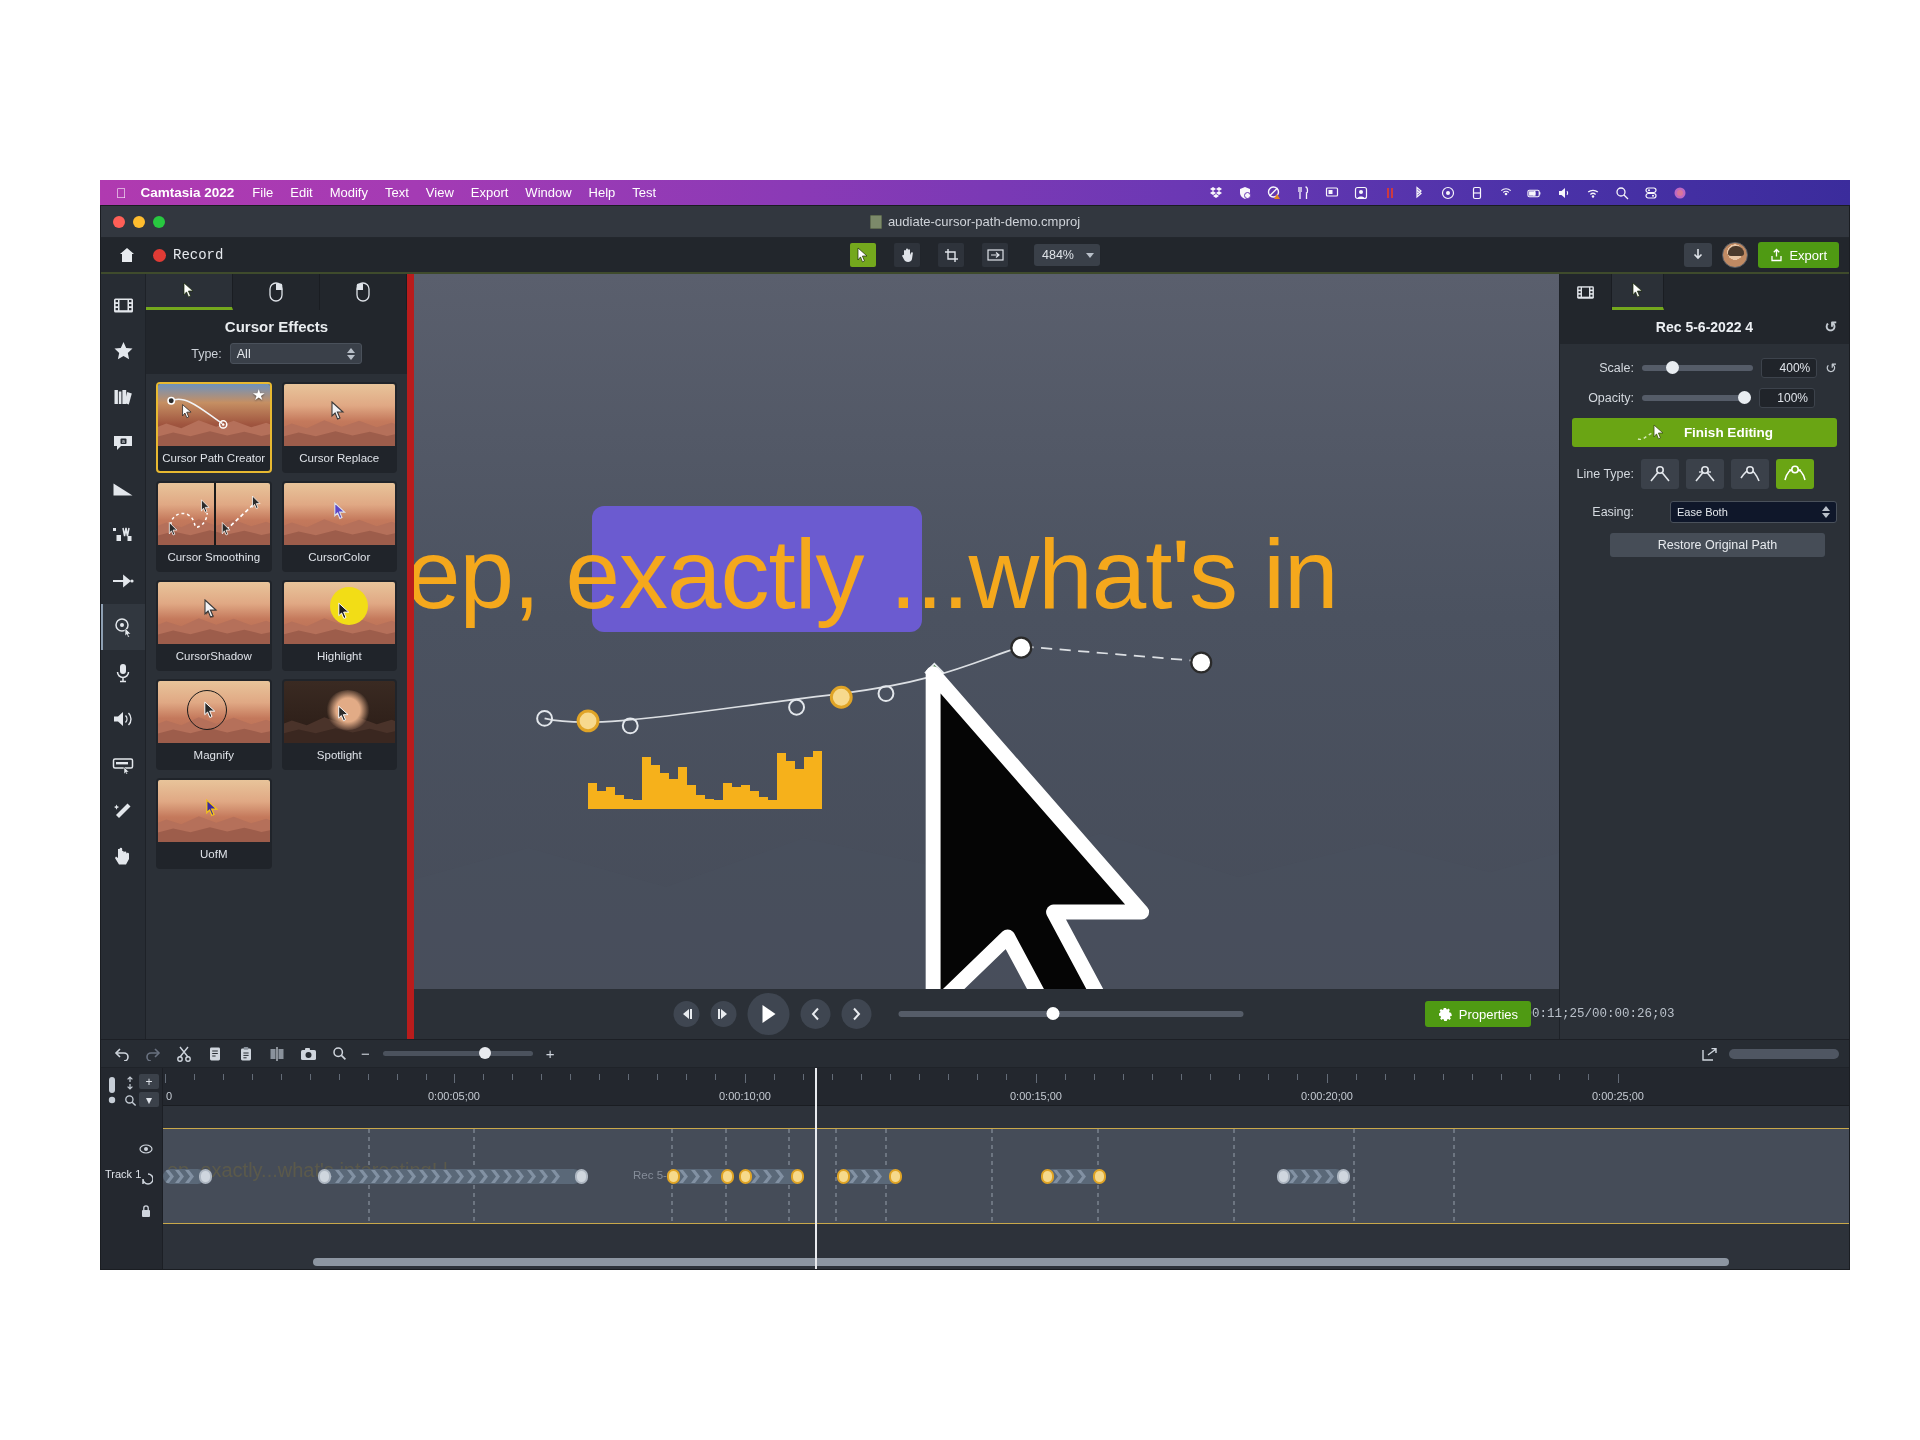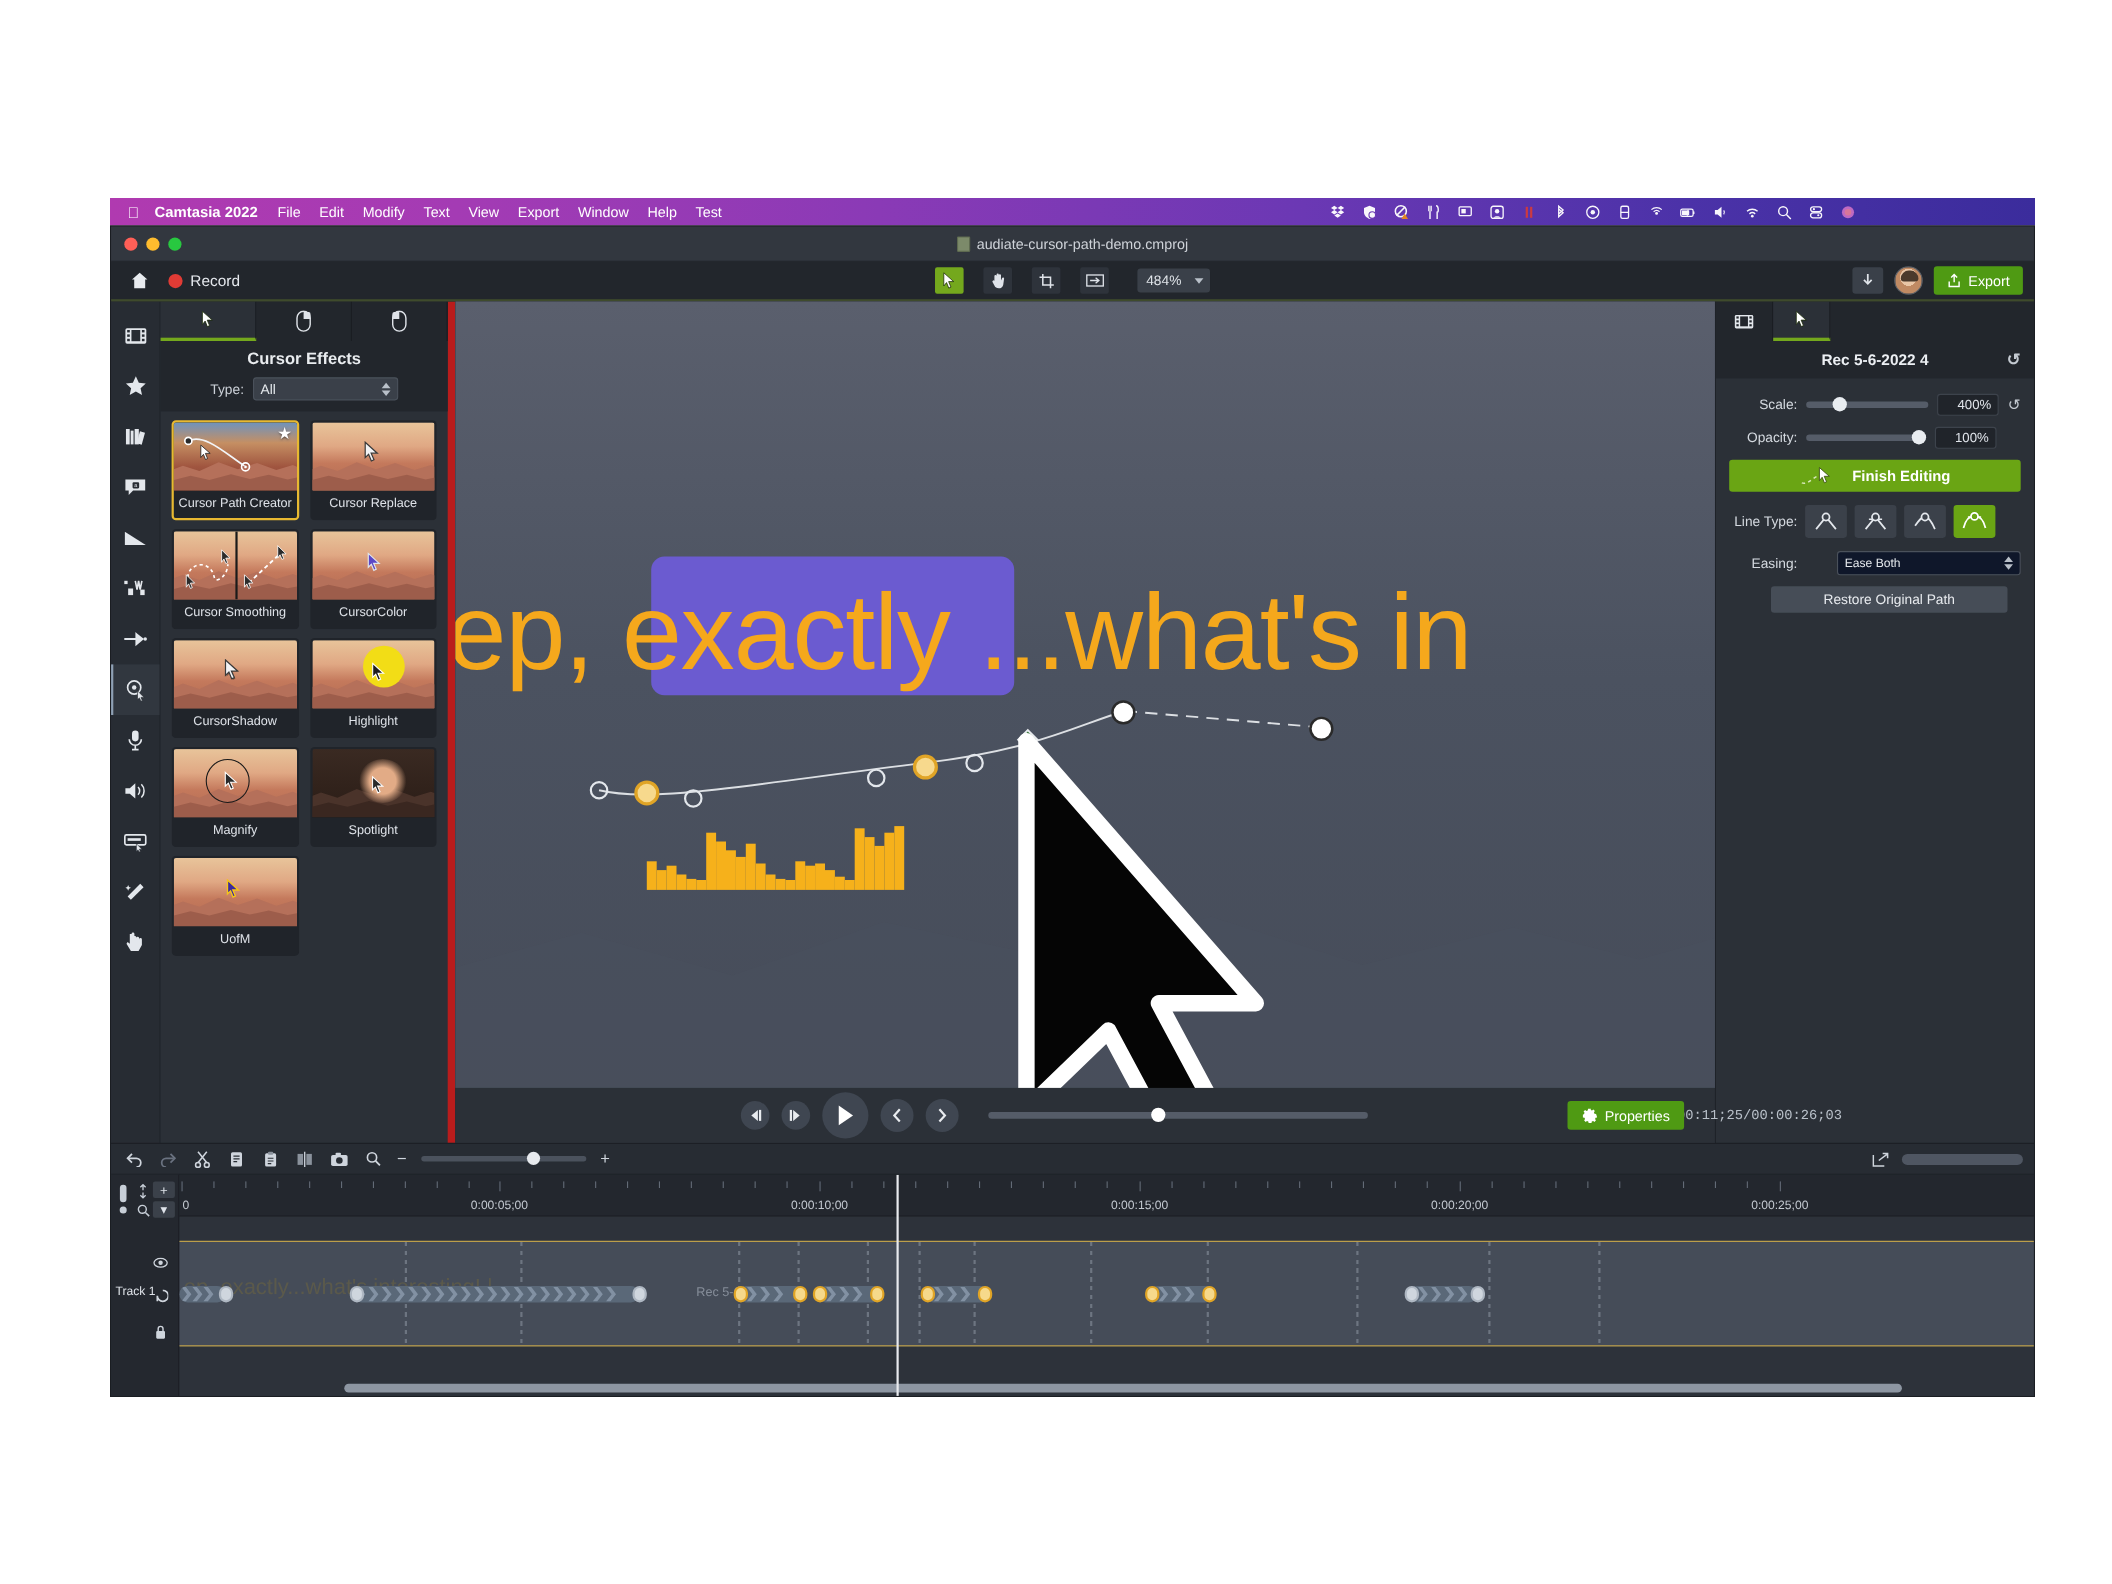--- a/index.html
+++ b/index.html
@@ -52,21 +52,21 @@
   .doc-ico { width: 12px; height: 14px; background: #7c8a6a; border-radius: 1px; display:inline-block;
              border: 1px solid #5e6a50; }
 
   
   .toolbar {
     height: 36px; background: #22262c; display: flex; align-items: center;
     position: relative; border-bottom: 2px solid #3f4b2c;
   }
   .tb-left { display: flex; align-items: center; gap: 16px; padding-left: 16px; }
   .home-ico { width: 20px; height: 20px; }
-  .record { display: flex; align-items: center; gap: 7px; color: #e6e9ee; font-size: 14px; }
+  .record { display: flex; align-items: center; gap: 7px; color: #e6e9ee; font-size: 14px; font-family: Liberation Mono, monospace; }
   .rec-dot { width: 13px; height: 13px; border-radius: 50%; background: #e03b35; }
   .tb-center { position: absolute; left: 50%; transform: translateX(-50%); display: flex; align-items: center; gap: 18px; }
   .tb-btn { width: 26px; height: 24px; display: flex; align-items: center; justify-content: center;
             background: #2e333b; border-radius: 2px; }
   .tb-btn.active { background: #74a81d; }
   .zoom-box { margin-left: 8px; background: #3a4049; border-radius: 3px; height: 22px; display: flex; align-items: center;
               padding: 0 6px 0 8px; gap: 12px; color: #dfe3e8; font-size: 12.5px; }
   .caret-dn { width: 0; height: 0; border-left: 4px solid transparent; border-right: 4px solid transparent; border-top: 5px solid #b9c0c9; }
   .tb-right { position: absolute; right: 10px; display: flex; align-items: center; gap: 10px; }
   .dl-btn { width: 28px; height: 24px; background: #3a4049; border-radius: 3px; display:flex; align-items:center; justify-content:center; }

